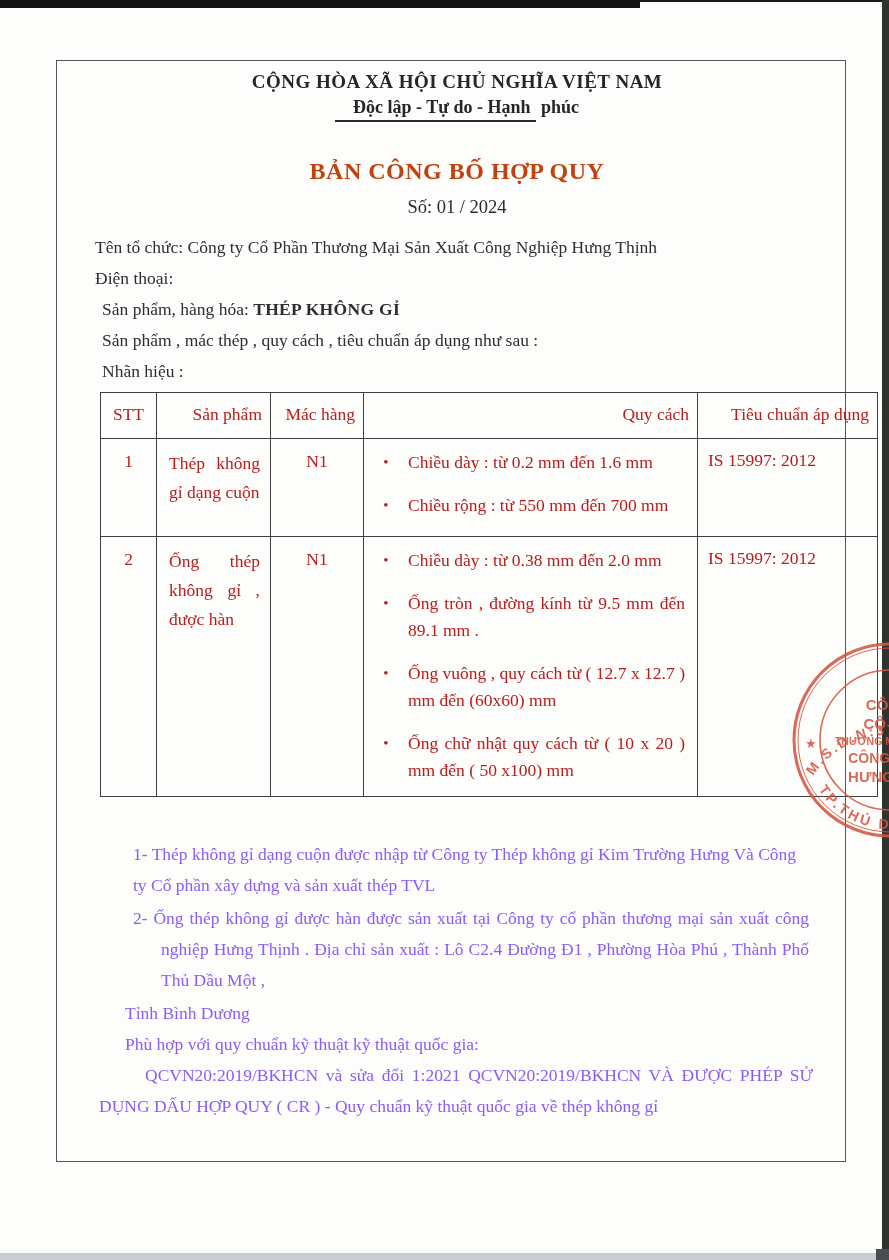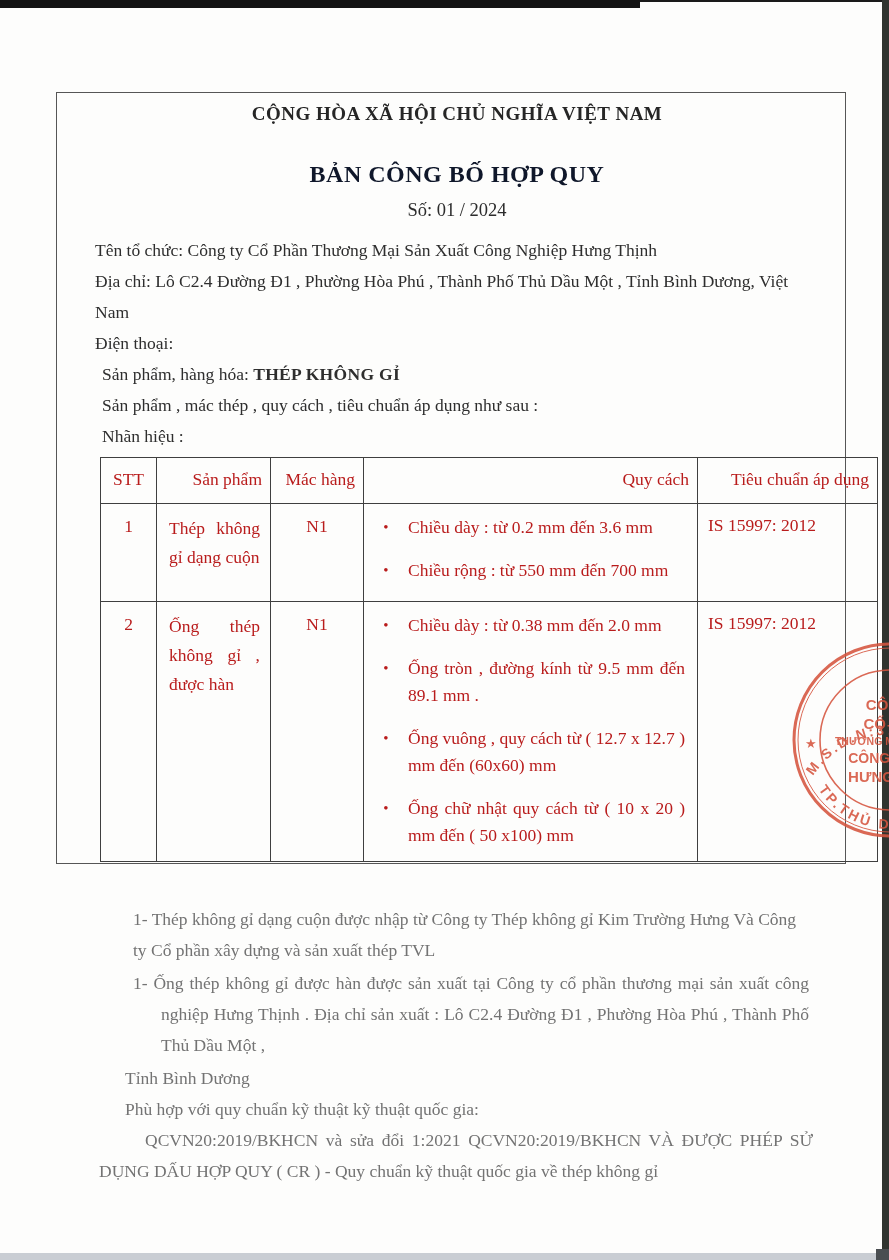--- a/index.html
+++ b/index.html
@@ -17,44 +17,43 @@
   .scan-top-line   { position: absolute; top: 0; left: 0; width: 100%; height: 2px; background: #1a1a1a; }
   .scan-top-bar    { position: absolute; top: 0; left: 0; width: 640px; height: 8px; background: #141414; }
   .scan-right-strip{ position: absolute; top: 0; right: 0; width: 7px; height: 100%; background: #30342f; }
   .scan-bottom-bar { position: absolute; bottom: 0; left: 0; width: 100%; height: 7px; background: #c9cdd3; }
   .scan-bottom-corner { position: absolute; bottom: 0; right: 0; width: 13px; height: 11px; background: #4a4e51; }
 
   
   .doc-box {
     position: absolute;
     left: 56px; top: 60px;
-    width: 790px; height: 772px;
+    width: 790px; height: 1102px;
     border: 1.5px solid #565656;
     background: transparent;
     padding: 10px 26px 3px 38px;
-    margin-top: 32px;
   }
 
   .nat-header { text-align: center; }
   .nat-country {
     font-size: 19px; font-weight: bold; letter-spacing: 0.5px;
     color: #262626;
   }
   .nat-motto {
     margin-top: 4px; font-size: 18px; font-weight: bold; color: #262626;
   }
   .nat-motto .underlined {
     display: inline-block;
     border-bottom: 2.5px solid #2a2a2a;
     padding: 0 6px 2px 18px;
   }
 
   .doc-title {
     margin-top: 36px; text-align: center;
-    font-size: 24px; font-weight: bold; letter-spacing: 0.5px; color: #0f172a;
+    font-size: 24px; font-weight: bold; letter-spacing: 0.5px; color: #c2410c;
   }
   .doc-number { margin-top: 12px; text-align: center; font-size: 18.5px; color: #2c2c2c; }
 
   .info { margin-top: 14px; font-size: 17.5px; line-height: 31px; }
   .info p { margin: 0; }
   .info .indented { padding-left: 7px; }
   .product-value { font-weight: bold; letter-spacing: 0.3px; }
 
   table.spec {
     margin-top: 5px; margin-left: 5px;
@@ -82,21 +81,21 @@
     display: flex; align-items: flex-start;
     margin-bottom: 16px; line-height: 27px;
   }
   ul.bullets li:last-child { margin-bottom: 6px; }
   .bullet-glyph {
     flex: 0 0 auto; width: 44px; text-align: center;
     font-size: 15px; line-height: 27px;
   }
   .bullet-text { flex: 1 1 auto; text-align: justify; padding-right: 4px; }
 
-  .notes { margin-top: 42px; font-size: 17.5px; line-height: 31px; color: #737373; }
+  .notes { margin-top: 42px; font-size: 17.5px; line-height: 31px; color: #8b5cf6; }
   .note-1 { padding-left: 38px; padding-right: 16px; text-align: left; }
   .note-2 { padding-left: 66px; padding-right: 10px; text-indent: -28px; text-align: justify; margin-top: 2px; }
   .note-province { padding-left: 30px; margin-top: 2px; }
   .note-intro { padding-left: 30px; }
   .note-body { padding-left: 4px; padding-right: 6px; text-indent: 46px; text-align: justify; }
 
   
   .stamp {
     position: absolute;
     left: 778px; top: 628px;
@@ -113,28 +112,28 @@
   <div class="scan-top-line"></div>
   <div class="scan-top-bar"></div>
   <div class="scan-right-strip"></div>
   <div class="scan-bottom-bar"></div>
   <div class="scan-bottom-corner"></div>
 
   <div class="doc-box">
 
     <div class="nat-header">
       <div class="nat-country">CỘNG HÒA XÃ HỘI CHỦ NGHĨA VIỆT NAM</div>
+      <div class="nat-motto"><span class="underlined">Độc lập - Tự do - Hạnh</span><span> phúc</span></div>
     </div>
 
     <div class="doc-title">BẢN CÔNG BỐ HỢP QUY</div>
     <div class="doc-number">Số: 01 / 2024</div>
 
     <div class="info">
       <p>Tên tổ chức: Công ty Cổ Phần Thương Mại Sản Xuất Công Nghiệp Hưng Thịnh</p>
-      <p>Địa chỉ: Lô C2.4 Đường Đ1 , Phường Hòa Phú , Thành Phố Thủ Dầu Một , Tỉnh Bình Dương, Việt Nam</p>
       <p>Điện thoại:</p>
       <p class="indented"><span>Sản phẩm, hàng hóa: </span><span class="product-value">THÉP KHÔNG GỈ</span></p>
       <p class="indented">Sản phẩm , mác thép , quy cách , tiêu chuẩn áp dụng như sau :</p>
       <p class="indented">Nhãn hiệu :</p>
     </div>
 
     <table class="spec">
       <colgroup>
           <col class="c1">
           <col class="c2">
@@ -153,21 +152,21 @@
       </thead>
       <tbody>
         <tr class="row-1">
           <td class="cell-stt">1</td>
           <td class="cell-sp">Thép không gỉ dạng cuộn</td>
           <td class="cell-mt">N1</td>
           <td class="cell-qc">
             <ul class="bullets">
               <li>
                   <span class="bullet-glyph">•</span>
-                  <span class="bullet-text">Chiều dày : từ 0.2 mm đến 3.6 mm</span>
+                  <span class="bullet-text">Chiều dày : từ 0.2 mm đến 1.6 mm</span>
                 </li>
               <li>
                   <span class="bullet-glyph">•</span>
                   <span class="bullet-text">Chiều rộng : từ 550 mm đến 700 mm</span>
                 </li>
             </ul>
           </td>
           <td class="cell-tc">IS 15997: 2012</td>
         </tr>
         <tr class="row-2">
@@ -194,21 +193,21 @@
                 </li>
             </ul>
           </td>
           <td class="cell-tc">IS 15997: 2012</td>
         </tr>
       </tbody>
     </table>
 
     <div class="notes">
       <p class="note-1">1-  Thép không gỉ dạng cuộn được nhập từ Công ty Thép không gỉ Kim Trường Hưng Và Công ty Cổ phần xây dựng và sản xuất thép TVL</p>
-      <p class="note-2">1-  Ống thép không gỉ được hàn được sản xuất tại Công ty cổ phần thương mại sản xuất công nghiệp Hưng Thịnh . Địa chỉ sản xuất : Lô C2.4 Đường Đ1 , Phường Hòa Phú , Thành Phố Thủ Dầu Một ,</p>
+      <p class="note-2">2-  Ống thép không gỉ được hàn được sản xuất tại Công ty cổ phần thương mại sản xuất công nghiệp Hưng Thịnh . Địa chỉ sản xuất : Lô C2.4 Đường Đ1 , Phường Hòa Phú , Thành Phố Thủ Dầu Một ,</p>
       <p class="note-province">Tỉnh Bình Dương</p>
       <p class="note-intro">Phù hợp với quy chuẩn kỹ thuật kỹ thuật quốc gia:</p>
       <p class="note-body">QCVN20:2019/BKHCN và sửa đổi 1:2021 QCVN20:2019/BKHCN VÀ ĐƯỢC PHÉP SỬ DỤNG DẤU HỢP QUY ( CR ) -  Quy chuẩn kỹ thuật quốc gia về thép không gỉ</p>
     </div>
 
   </div>
 
   <div class="stamp">
     <svg width="224" height="224" viewBox="0 0 224 224" xmlns="http://www.w3.org/2000/svg">
       <g stroke="#d6553f" fill="none">

